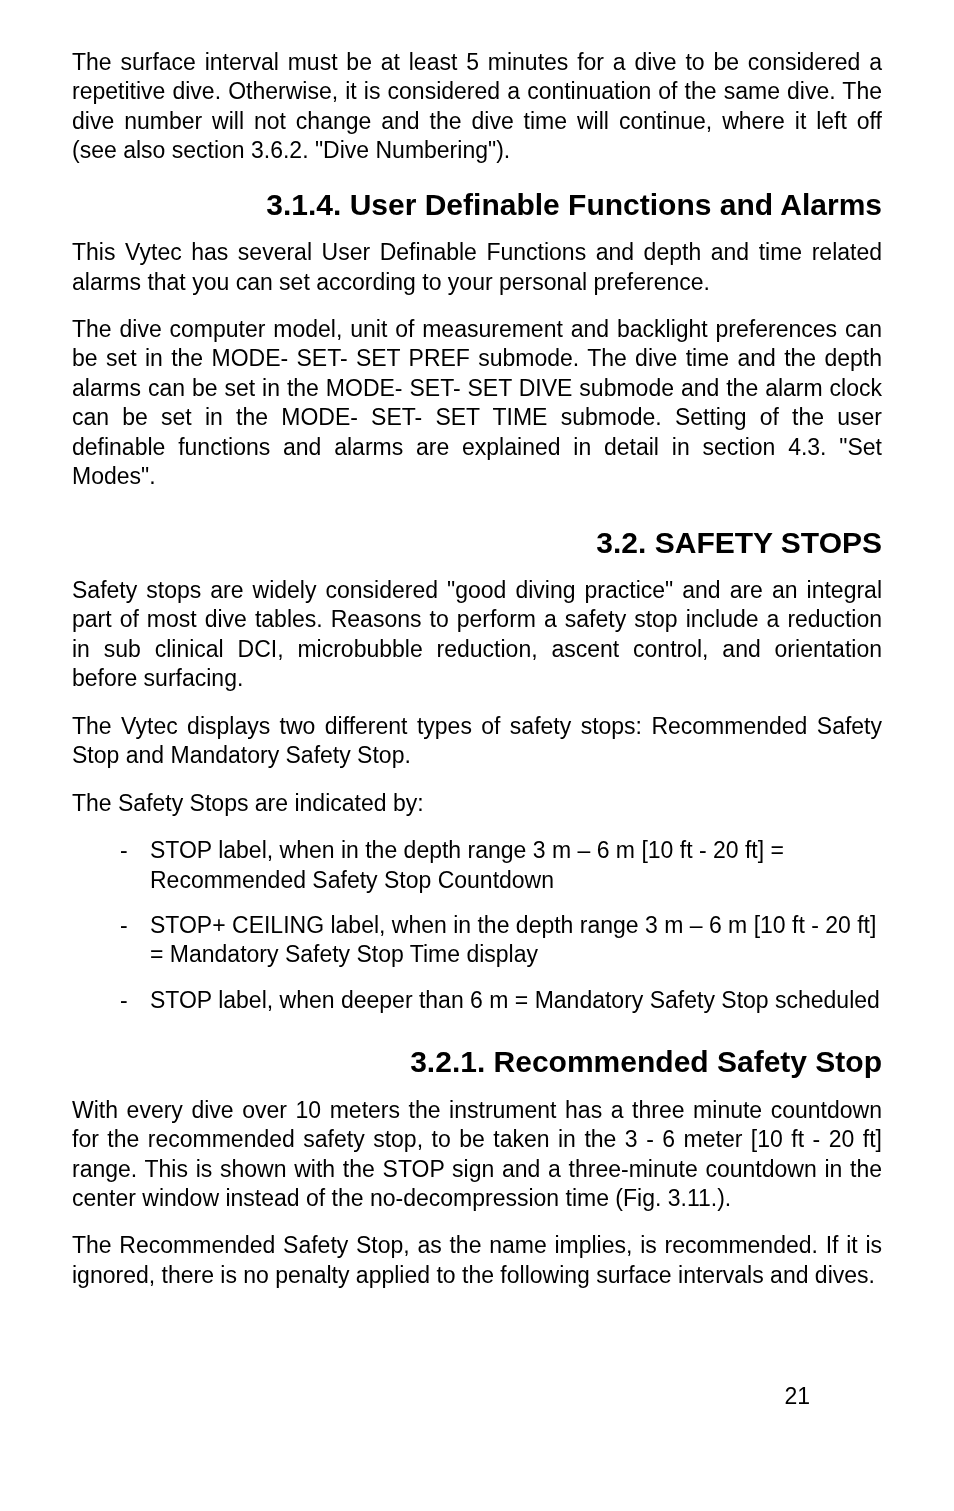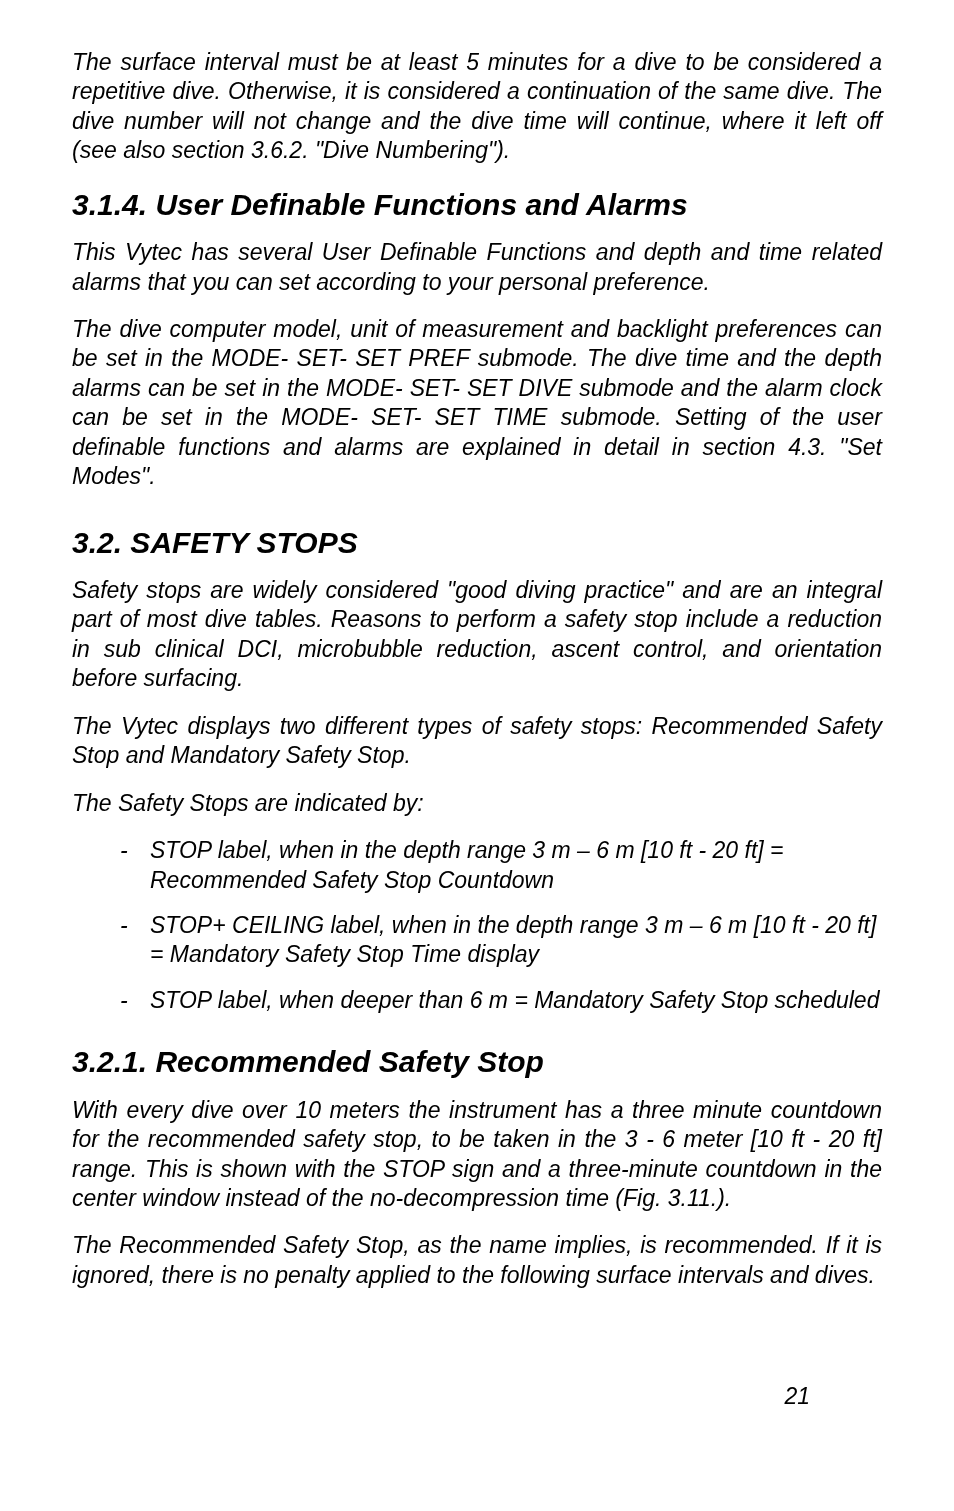--- a/index.html
+++ b/index.html
@@ -6,27 +6,27 @@
   html, body { width: 954px; height: 1511px; }
   body {
     font-family: Arial, Helvetica, sans-serif;
     color: #000;
     background: #fff;
     padding: 48px 72px 48px 72px;
     font-size: 23px;
     line-height: 1.28;
   }
   .para { text-align: justify; margin-bottom: 18px; }
-  h2 { font-size: 30px; font-weight: bold; margin-top: 20px; margin-bottom: 14px; }
+  h2 { font-size: 30px; font-weight: bold; margin-top: 20px; margin-bottom: 14px; text-align: right; }
   h2.section { margin-top: 32px; }
   ul.dash { list-style: none; padding-left: 48px; margin-bottom: 28px; }
   ul.dash li { position: relative; margin-bottom: 16px; padding-left: 30px; }
   ul.dash li::before { content: "-"; position: absolute; left: 0; }
   .pagenum { position: absolute; bottom: 52px; right: 72px; font-size: 23px; }
-  .page { position: relative; width: 100%; height: 100%; font-style: italic; }
+  .page { position: relative; width: 100%; height: 100%; }
 </style>
 </head>
 <body>
 
 <div class="page">
 
   <p class="para">The surface interval must be at least 5 minutes for a dive to be considered a repetitive dive. Otherwise, it is considered a continuation of the same dive. The dive number will not change and the dive time will continue, where it left off (see also section 3.6.2. "Dive Numbering").</p>
 
   <h2>3.1.4.  User Definable Functions and Alarms</h2>
 

